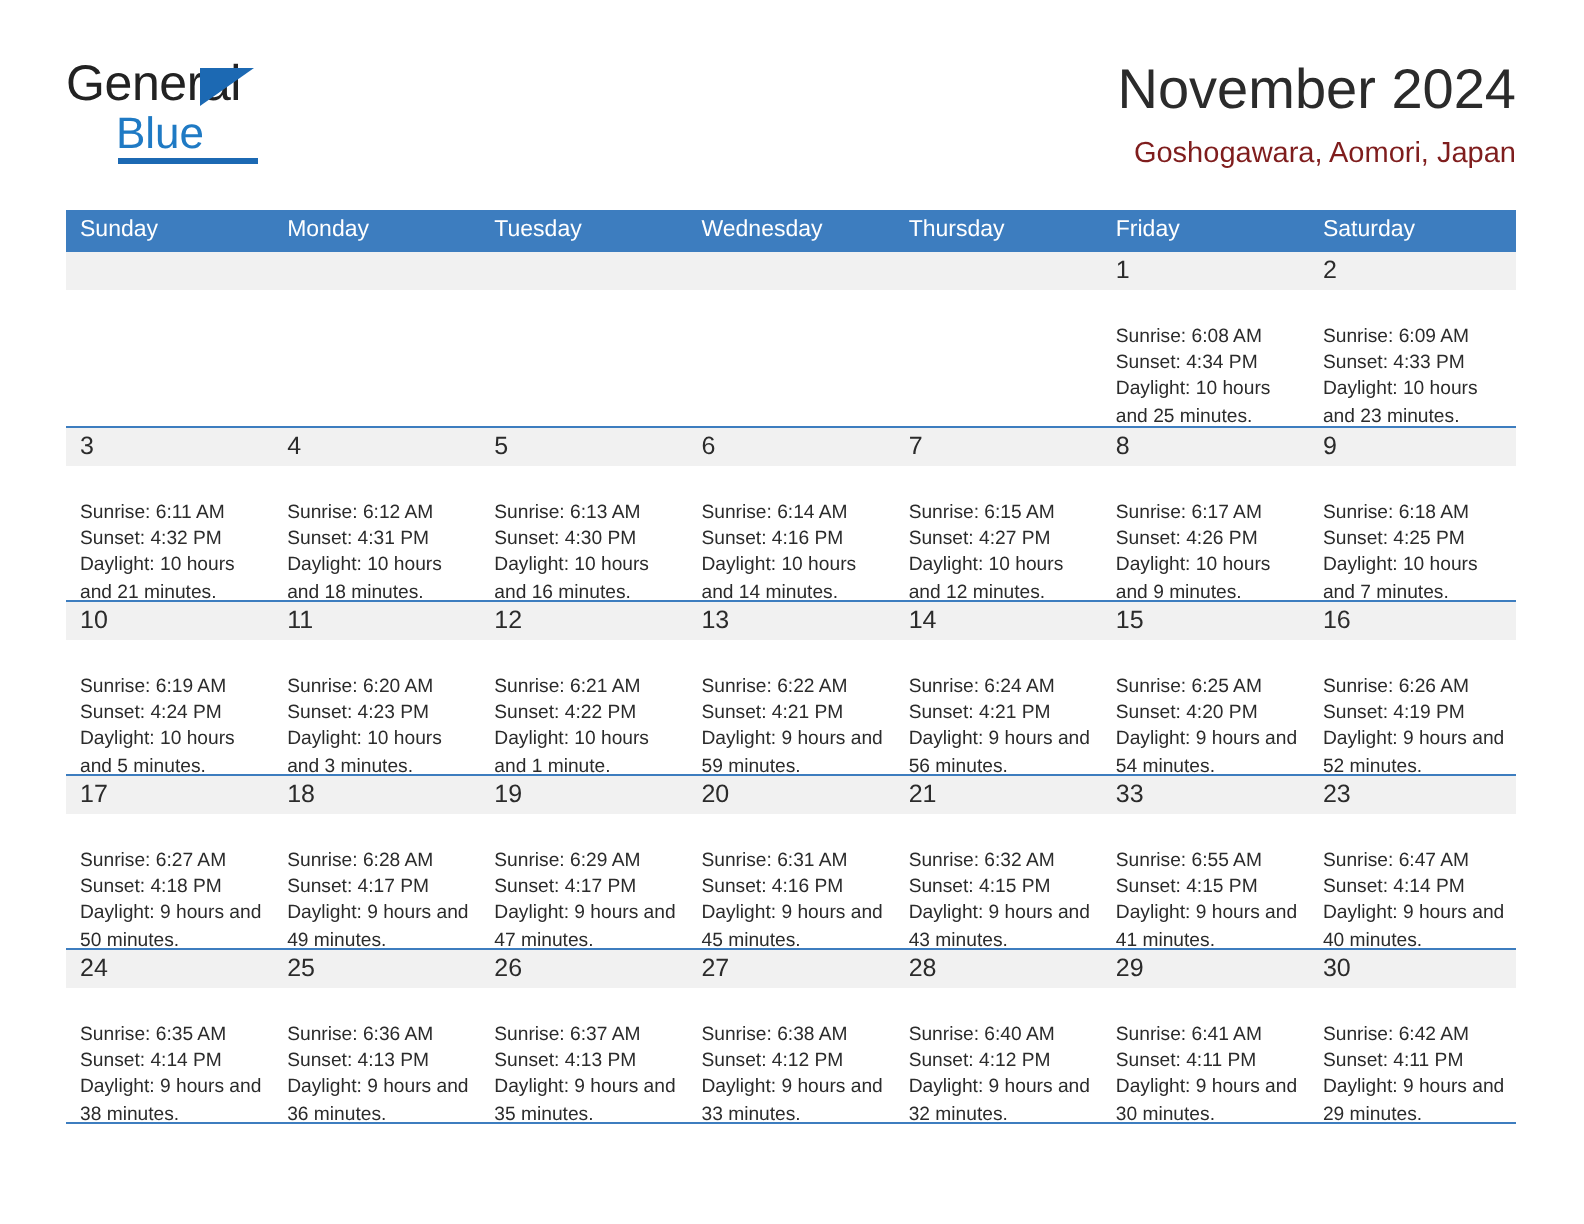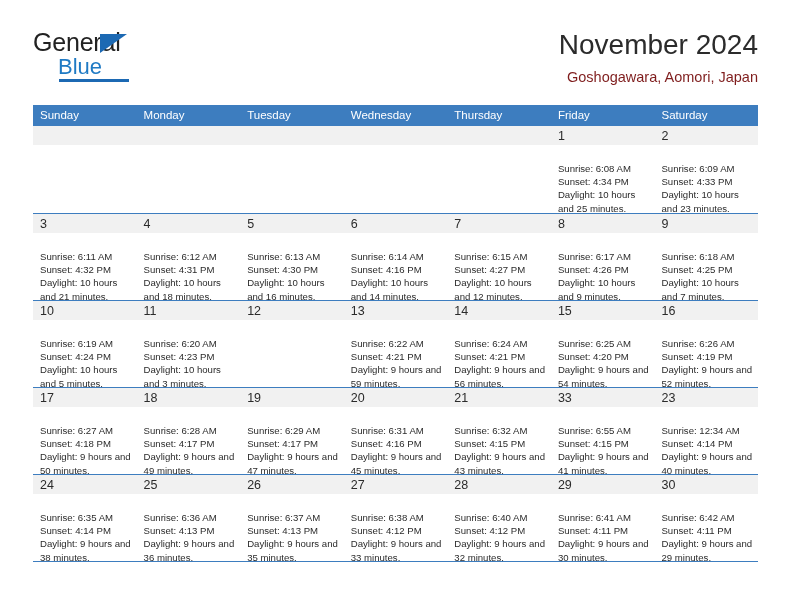--- a/index.html
+++ b/index.html
@@ -305,20 +305,25 @@
           <div class="day">
             <div class="day-num-band"><span class="day-num">11</span></div>
             <div class="day-info">
               <div>Sunrise: 6:20 AM</div>
               <div>Sunset: 4:23 PM</div>
               <div class="daylight-line">Daylight: 10 hours and 3 minutes.</div>
             </div>
           </div>
           <div class="day">
             <div class="day-num-band"><span class="day-num">12</span></div>
+            <div class="day-info">
+              <div>Sunrise: 6:21 AM</div>
+              <div>Sunset: 4:22 PM</div>
+              <div class="daylight-line">Daylight: 10 hours and 1 minute.</div>
+            </div>
           </div>
           <div class="day">
             <div class="day-num-band"><span class="day-num">13</span></div>
             <div class="day-info">
               <div>Sunrise: 6:22 AM</div>
               <div>Sunset: 4:21 PM</div>
               <div class="daylight-line">Daylight: 9 hours and 59 minutes.</div>
             </div>
           </div>
           <div class="day">
@@ -391,21 +396,21 @@
             <div class="day-num-band"><span class="day-num">33</span></div>
             <div class="day-info">
               <div>Sunrise: 6:55 AM</div>
               <div>Sunset: 4:15 PM</div>
               <div class="daylight-line">Daylight: 9 hours and 41 minutes.</div>
             </div>
           </div>
           <div class="day">
             <div class="day-num-band"><span class="day-num">23</span></div>
             <div class="day-info">
-              <div>Sunrise: 12:34 AM</div>
+              <div>Sunrise: 6:47 AM</div>
               <div>Sunset: 4:14 PM</div>
               <div class="daylight-line">Daylight: 9 hours and 40 minutes.</div>
             </div>
           </div>
         </div>
         <div class="week">
           <div class="day">
             <div class="day-num-band"><span class="day-num">24</span></div>
             <div class="day-info">
               <div>Sunrise: 6:35 AM</div>

